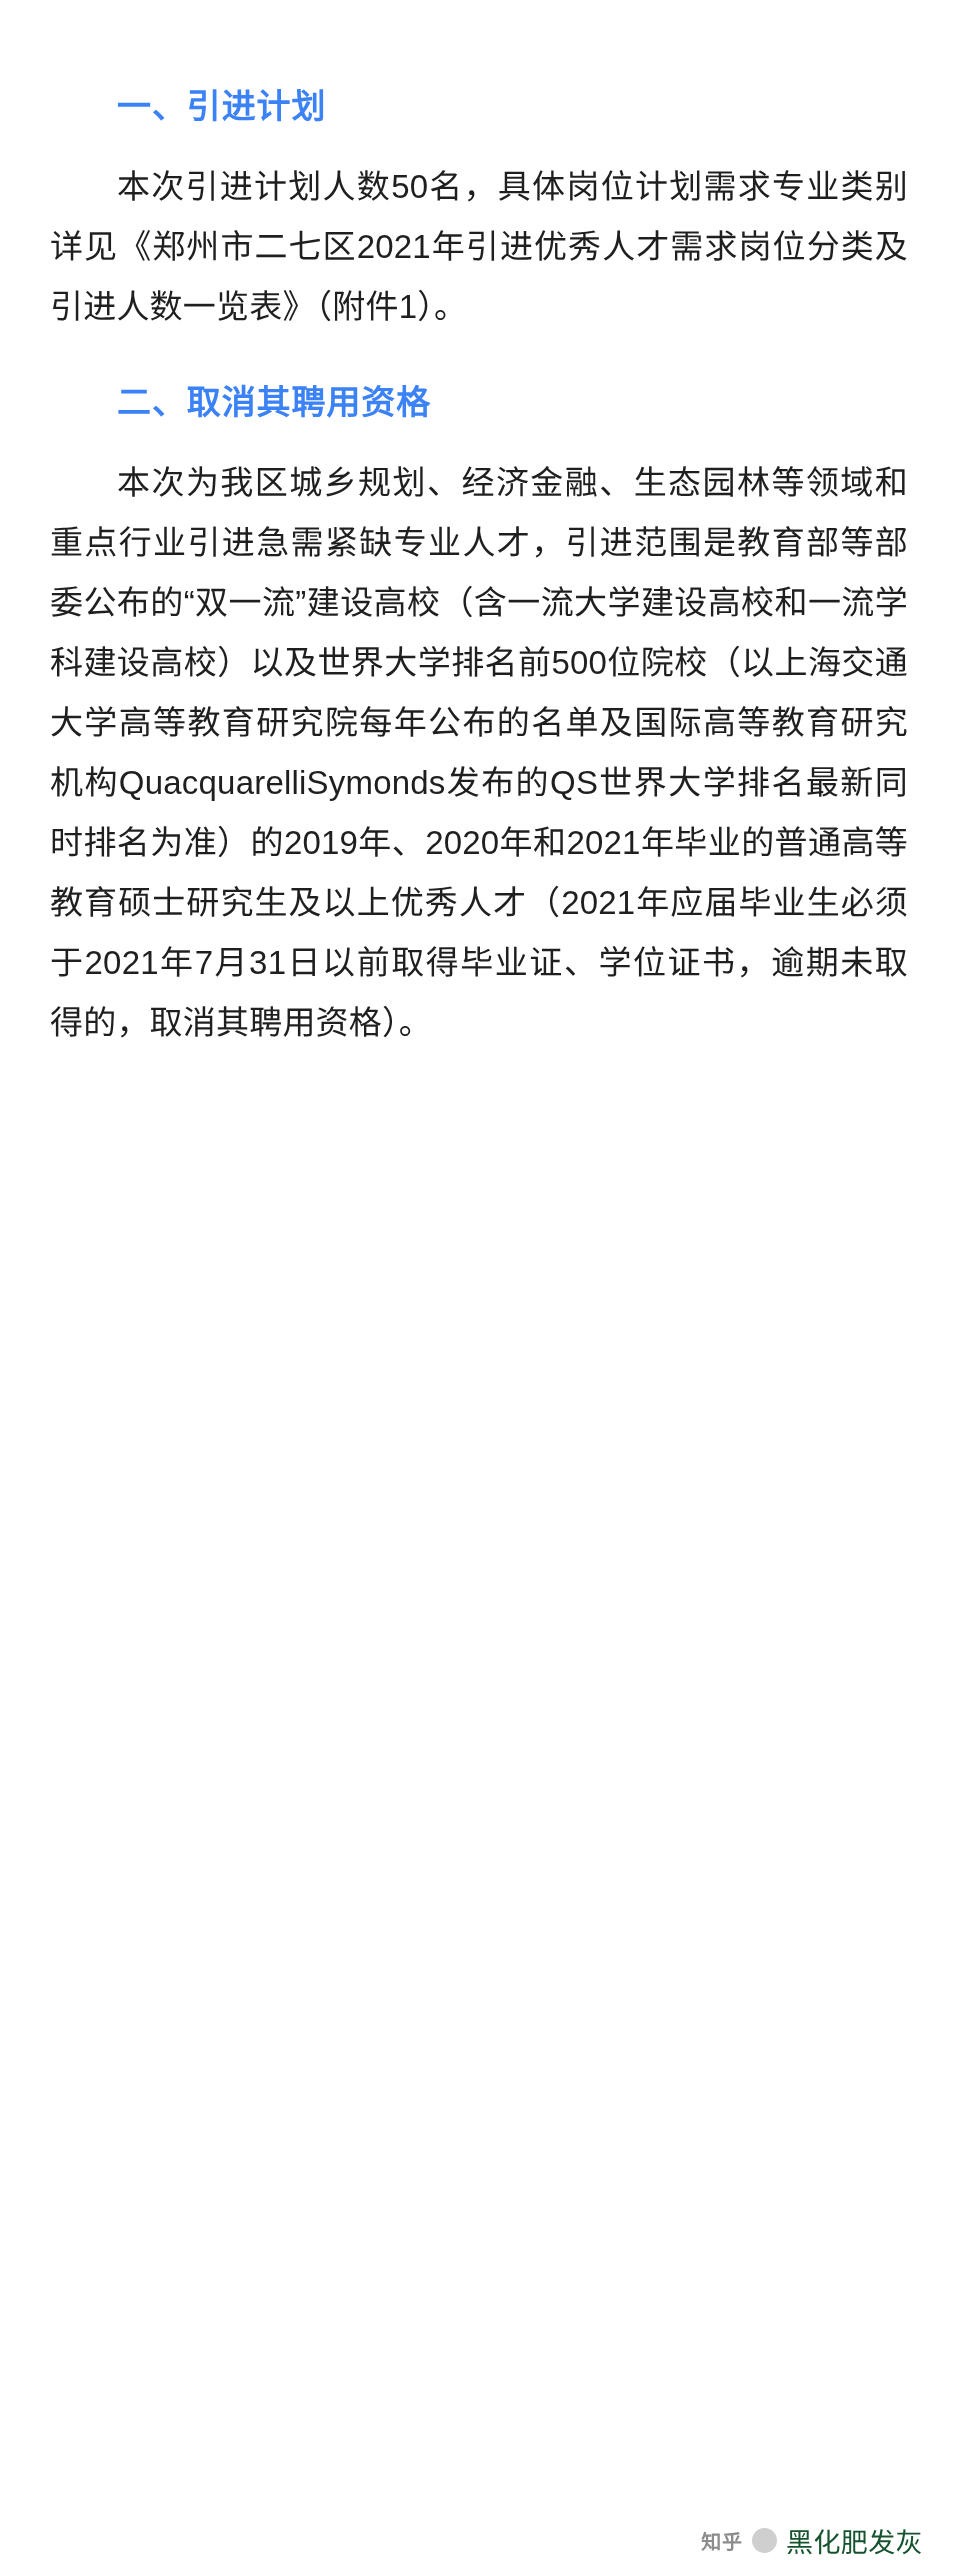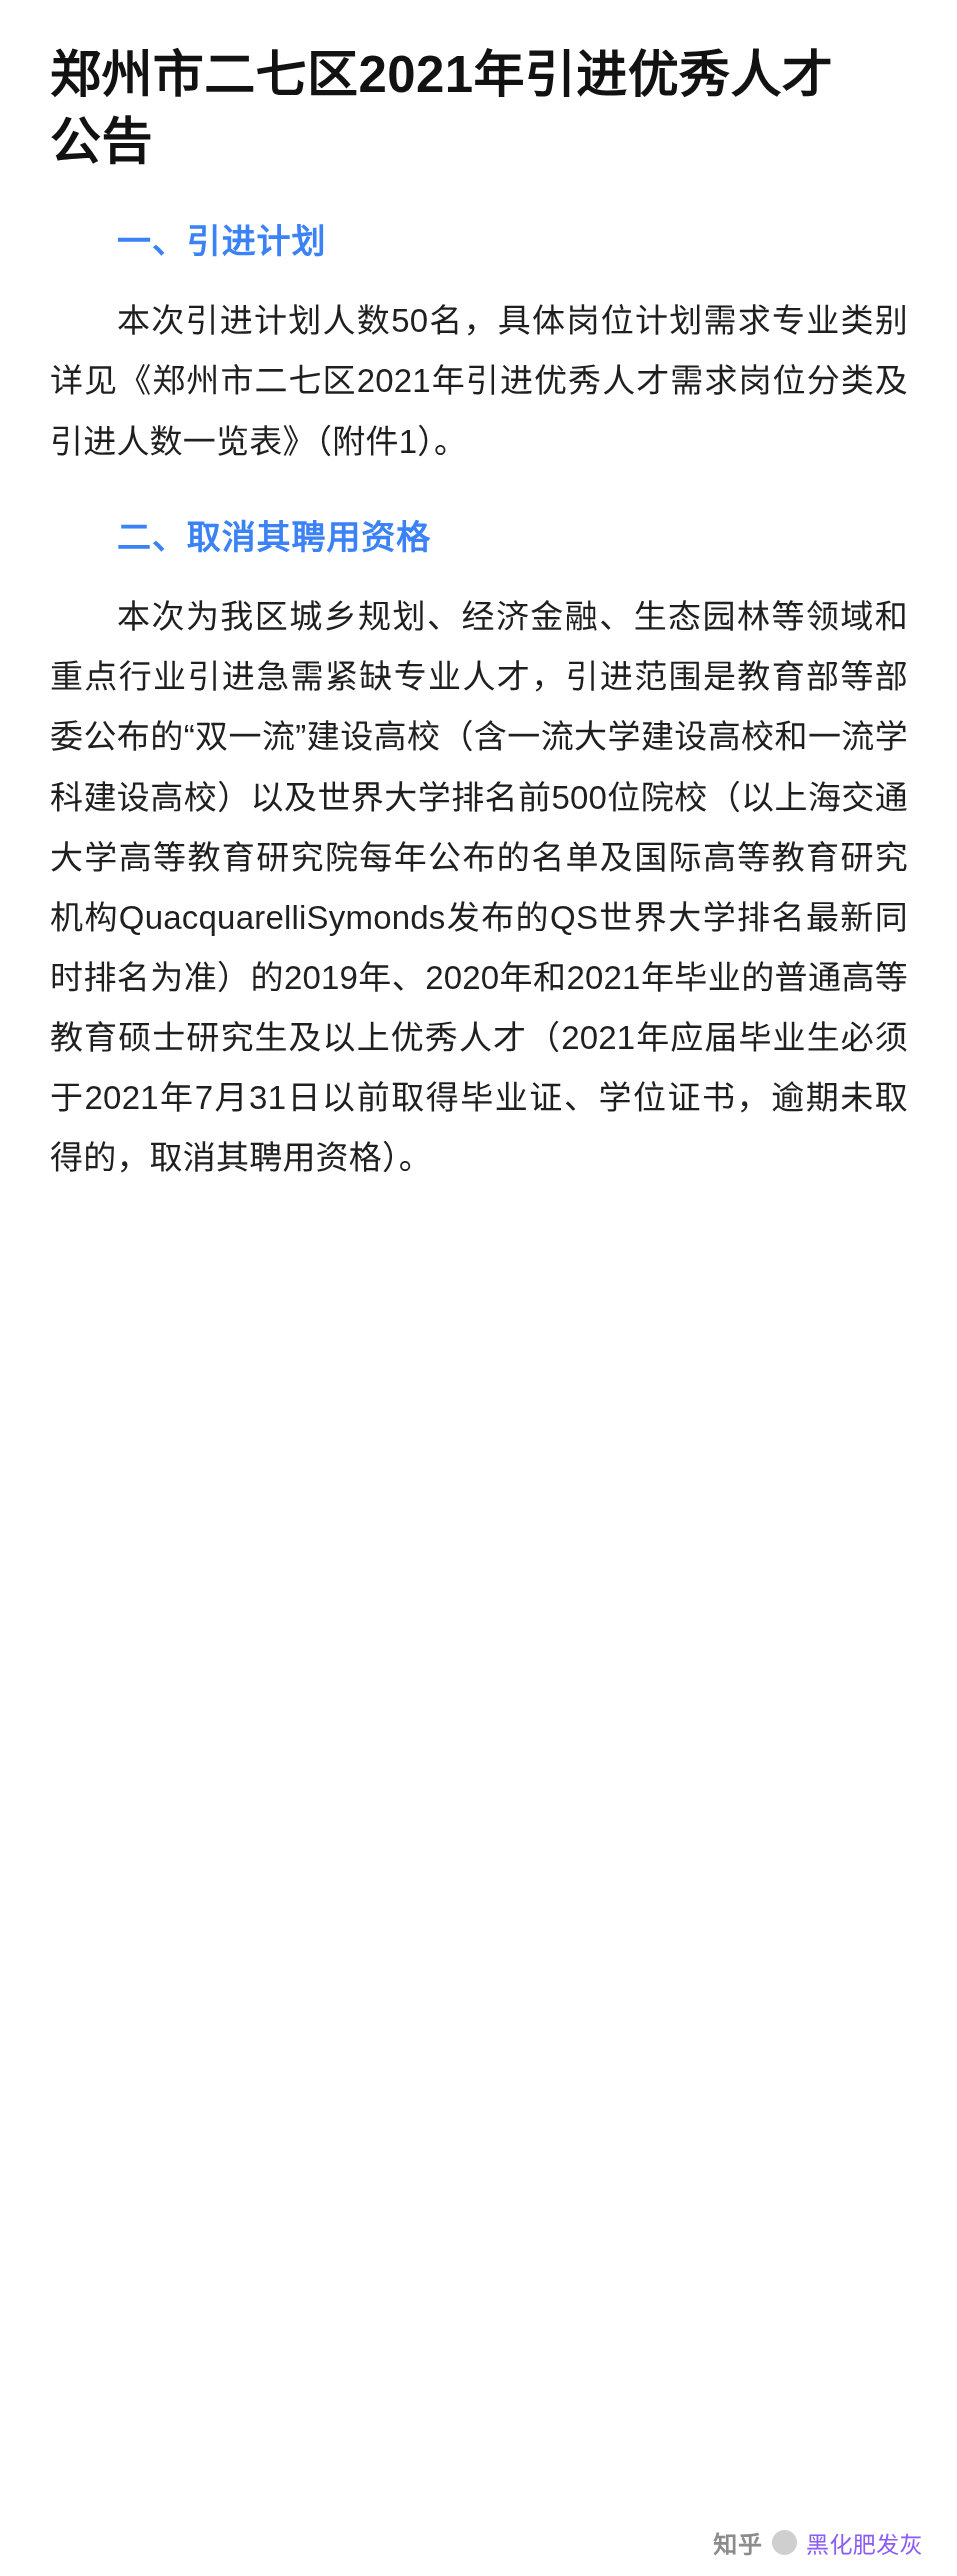--- a/index.html
+++ b/index.html
@@ -65,43 +65,42 @@
     right: 35px;
     bottom: 16px;
     display: flex;
     align-items: center;
     gap: 9px;
     font-size: 23px;
     color: #9b9b9b;
   }
   .zhihu-logo {
     font-weight: 700;
-    font-size: 24px;
+    font-size: 20px;
     color: #8c8c8c;
     letter-spacing: 0.9px;
   }
   .avatar-dot {
     width: 25px;
     height: 25px;
     border-radius: 50%;
     background: #cfcfcf;
     display: inline-block;
   }
   .wm-name {
-    font-size: 23px;
-    color: #8b5cf6;
+    font-size: 27px;
+    color: #14532d;
     letter-spacing: 0.4px;
   }
 </style>
 </head>
 <body>
 
 <div class="page">
 
-  <h1 class="doc-title">郑州市二七区2021年引进优秀人才公告</h1>
 
 
 
   <h2 class="section-h">一、引进计划</h2>
 
   <p class="body-p">本次引进计划人数50名，具体岗位计划需求专业类别详见《郑州市二七区2021年引进优秀人才需求岗位分类及引进人数一览表》（附件1）。</p>
 
   <h2 class="section-h">二、取消其聘用资格</h2>
 
   <p class="body-p">本次为我区城乡规划、经济金融、生态园林等领域和重点行业引进急需紧缺专业人才，引进范围是教育部等部委公布的“双一流”建设高校（含一流大学建设高校和一流学科建设高校）以及世界大学排名前500位院校（以上海交通大学高等教育研究院每年公布的名单及国际高等教育研究机构QuacquarelliSymonds发布的QS世界大学排名最新同时排名为准）的2019年、2020年和2021年毕业的普通高等教育硕士研究生及以上优秀人才（2021年应届毕业生必须于2021年7月31日以前取得毕业证、学位证书，逾期未取得的，取消其聘用资格）。</p>

